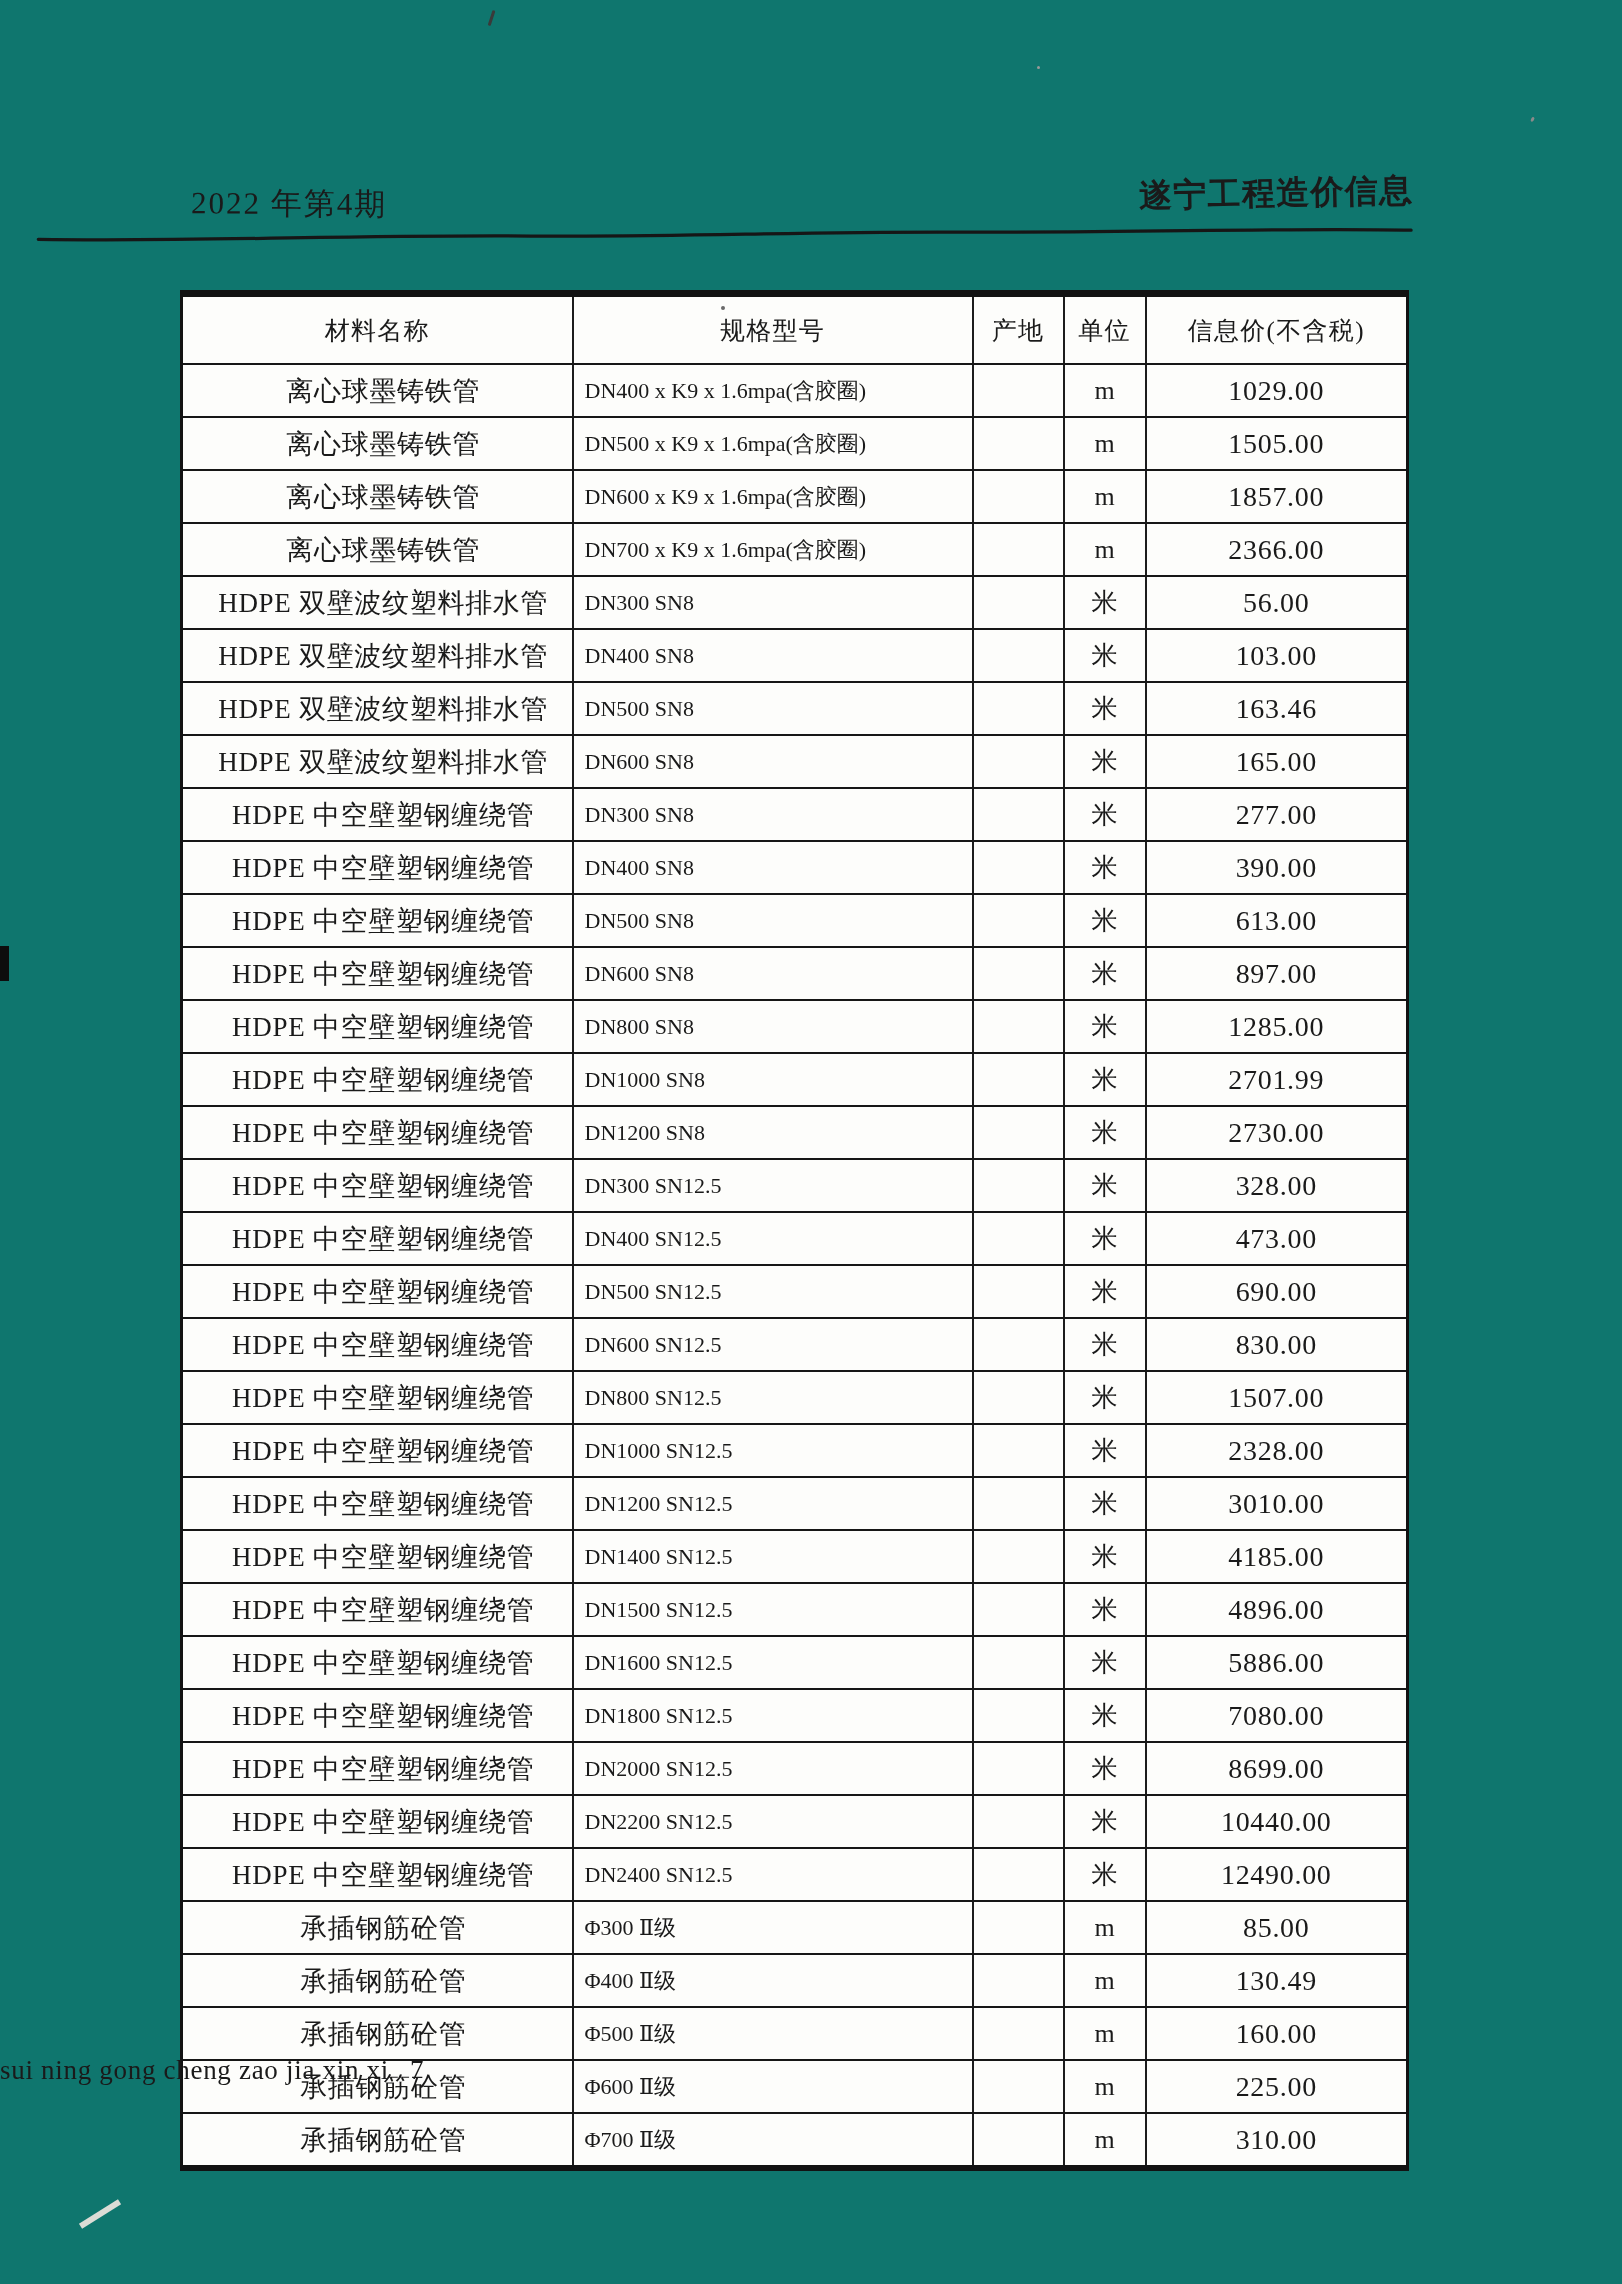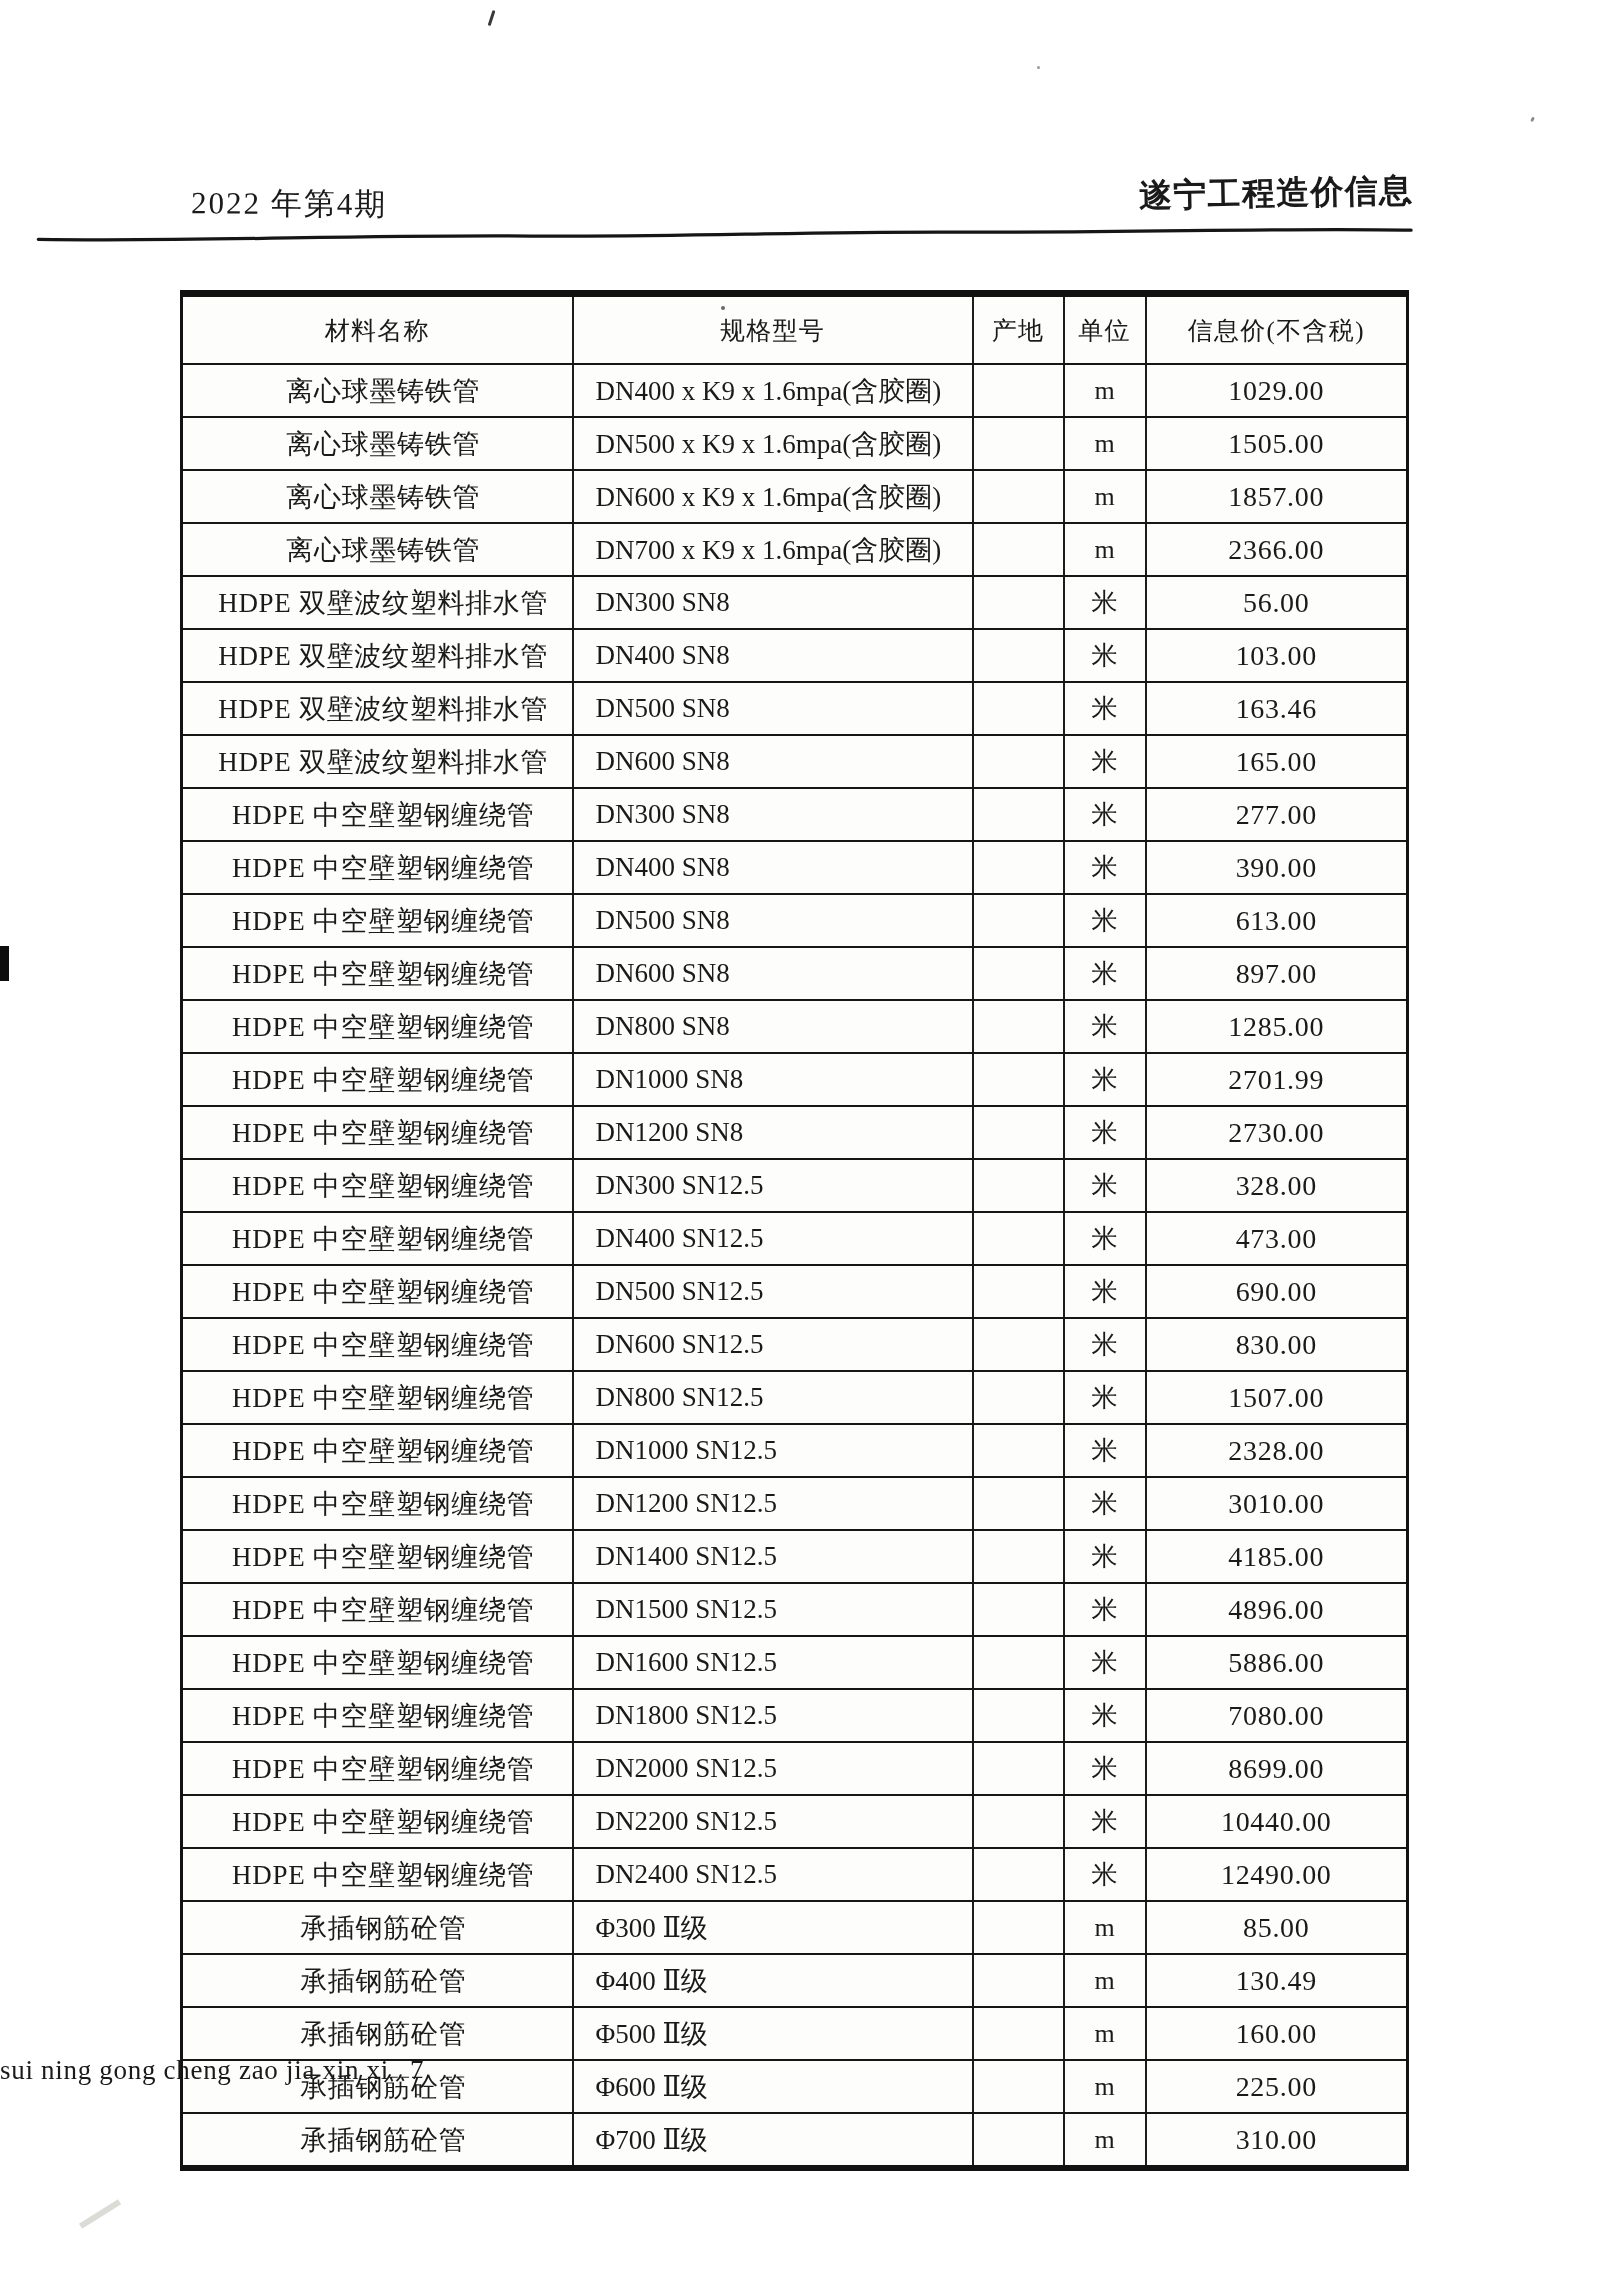--- a/index.html
+++ b/index.html
@@ -1,18 +1,18 @@
 <!DOCTYPE html>
 <html style="font-size:10.4px"><head>
 <meta charset="utf-8">
 <style>
   html,body { margin:0; padding:0; background:#e8e8e6; }
   .page {
     position:relative; width:1623px; height:2284px;
-    background:#ffffff; overflow:hidden;
+    background:#0f766e; overflow:hidden;
     font-family:"Liberation Serif","DejaVu Serif",serif;
     color:#1a1a1a;
   }
   
   .hdr-left {
     position:absolute; left:191px; top:183px;
     font-size:31px; letter-spacing:2px; transform:rotate(0.4deg);
     white-space:nowrap;
   }
   .hdr-right {
@@ -35,21 +35,21 @@
     border-right:2px solid #1c1c1c;
     border-top:2.6px solid #161616;
     border-bottom:2.6px solid #161616;
     overflow:hidden; white-space:nowrap;
     vertical-align:middle;
     font-weight:400;
   }
   .price-table th { height:64px; font-size:25px; text-align:center; letter-spacing:1.3px; }
   .price-table td { height:49px; font-size:27px; }
   td.c-name  { text-align:center;  padding-left:13px; letter-spacing:0.7px; }
-  td.c-spec  { text-align:left;  padding-left:22px; font-size:27px; }
+  td.c-spec  { text-align:left;  padding-left:11px; font-size:22px; }
   td.c-origin{ text-align:center; }
   td.c-unit  { text-align:center; font-size:26px; }
   td.c-price { text-align:center; font-size:28px; letter-spacing:0.7px;margin-top:24px; }
   
   .footer {
     position:absolute; left:0; top:2055px; width:1383px;
     text-align:left; font-size:27px; letter-spacing:0.7px;
     white-space:nowrap;
   }
   .footer .pageno { margin-left:21px; }

